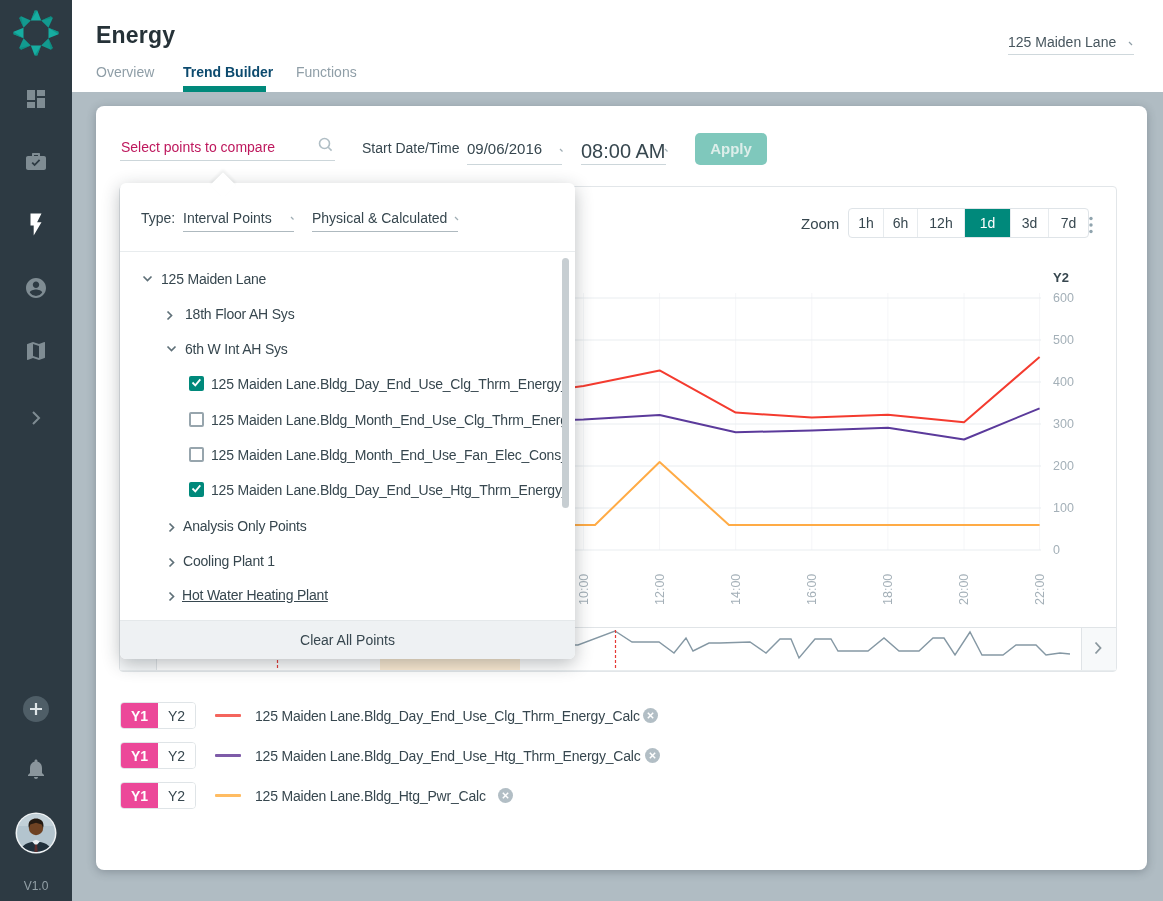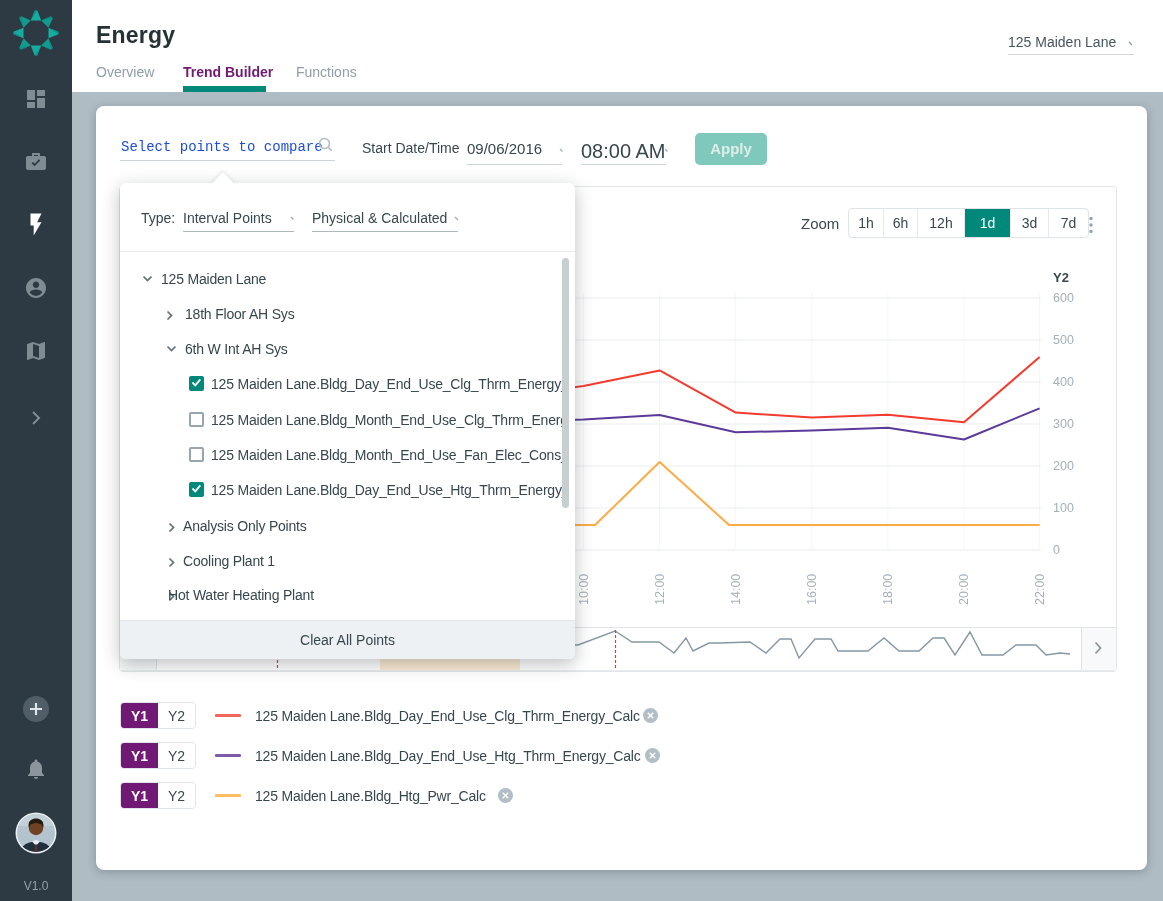--- a/index.html
+++ b/index.html
@@ -16,21 +16,21 @@
 .tab { position:absolute; top:64px; font-size:14px; color:#8f9ea7; }
 #tab-ind { position:absolute; left:111px; top:86px; width:83px; height:6px; background:#00897b; }
 #sitesel { position:absolute; left:936px; top:33px; width:126px; }
 #sitesel .txt { font-size:14px; color:#47565e; }
 #sitesel .ul { position:absolute; left:0; top:21px; width:126px; border-bottom:1px solid #cfd8dc; }
 
 
 #card { position:absolute; left:96px; top:106px; width:1051px; height:764px; background:#fff; border-radius:8px; box-shadow:0 2px 10px rgba(40,50,60,.30); z-index:10; }
 
 
-#ph { position:absolute; left:25px; top:33px; font-size:14px; color:#1d4ed8;font-family:Liberation Mono, monospace; }
+#ph { position:absolute; left:25px; top:33px; font-size:14px; color:#be185d; }
 #ph-ul { position:absolute; left:24px; top:54px; width:215px; border-bottom:1px solid #ccd6da; }
 #sd-label { position:absolute; left:266px; top:34px; font-size:14px; color:#37474f; }
 #sd-date { position:absolute; left:371px; top:34px; font-size:15px; color:#37474f; }
 #sd-date-ul { position:absolute; left:371px; top:58px; width:95px; border-bottom:1px solid #ccd6da; }
 #sd-time { position:absolute; left:485px; top:34px; font-size:20px; color:#37474f; }
 #sd-time-ul { position:absolute; left:485px; top:58px; width:85px; border-bottom:1px solid #ccd6da; }
 #apply { position:absolute; left:599px; top:27px; width:72px; height:32px; background:#7fc8bc; border-radius:5px; color:#ddeeea; font-size:15px; font-weight:bold; text-align:center; line-height:32px; }
 
 
 #panel { position:absolute; left:23px; top:80px; width:998px; height:486px; border:1px solid #e2e6e9; border-radius:4px; }
@@ -43,21 +43,21 @@
 
 
 #nav { position:absolute; left:0px; top:440px; width:996px; height:44px; border-top:1px solid #e0e4e7; border-bottom:1px solid #e8ecee; }
 #nav-lbtn { position:absolute; left:0; top:0; width:37px; height:42px; background:#f7f9fa; border-right:1px solid #e0e4e7; }
 #nav-rbtn { position:absolute; left:961px; top:0; width:35px; height:42px; background:#f7f9fa; border-left:1px solid #e0e4e7; }
 .navchev { position:absolute; top:13px; font-size:16px; color:#8a979e; }
 
 
 .lrow { position:absolute; left:24px; height:27px; }
 .ybtns { position:absolute; left:0; top:0; width:76px; height:27px; border:1px solid #dfe4e7; border-radius:4px; overflow:hidden; display:flex; }
-.ybtns .y1 { width:38px; background:#701a75; color:#fff; font-weight:bold; font-size:14px; text-align:center; line-height:26px; }
+.ybtns .y1 { width:38px; background:#ec4899; color:#fff; font-weight:bold; font-size:14px; text-align:center; line-height:26px; }
 .ybtns .y2 { width:38px; background:#fff; color:#37474f; font-size:14px; text-align:center; line-height:26px; }
 .lsample { position:absolute; left:95px; top:12px; width:26px; height:3px; border-radius:1px; }
 .llabel { position:absolute; left:135px; top:6px; font-size:14px; letter-spacing:-0.2px; color:#37474f; white-space:nowrap; }
 .lx { position:absolute; top:6px; }
 
 
 #dd { position:absolute; left:120px; top:183px; width:455px; height:476px; background:#fff; border-radius:6px; box-shadow:0 5px 18px rgba(30,40,48,.30); z-index:40; }
 #dd-notch { position:absolute; left:94px; top:-7px; width:18px; height:18px; background:#fff; transform:rotate(45deg); box-shadow:-2px -2px 3px rgba(30,40,48,.07); z-index:39; }
 #dd-type { position:absolute; left:21px; top:27px; font-size:14px; color:#37474f; }
 #dd-sel1 { position:absolute; left:63px; top:27px; font-size:14px; color:#37474f; }
@@ -72,21 +72,21 @@
 .cb.on { background:#00897b; }
 #dd-scroll { position:absolute; left:442px; top:75px; width:7px; height:250px; background:#c7ced2; border-radius:4px; z-index:6; }
 #dd-foot { position:absolute; left:0; top:437px; width:455px; height:39px; background:#eef1f3; border-top:1px solid #e4e8ea; border-radius:0 0 6px 6px; font-size:14px; color:#37474f; text-align:center; line-height:38px; }
 </style>
 </head>
 <body>
 
 <div id="header">
   <div id="title">Energy</div>
   <div class="tab" style="left:24px;">Overview</div>
-  <div class="tab" style="left:111px; color:#701a75; font-weight:bold;">Trend Builder</div>
+  <div class="tab" style="left:111px; color:#0c4a6e; font-weight:bold;">Trend Builder</div>
   <div class="tab" style="left:224px;">Functions</div>
   <div id="tab-ind"></div>
   <div id="sitesel">
     <span class="txt">125 Maiden Lane</span>
     <svg width="8" height="6" viewBox="0 0 8 6" style="position:absolute; right:-2px; top:8px;">
         <path d="M1 1l3 3" stroke="#8f9ea7" stroke-width="1.3" fill="none"></path>
       </svg>
     <div class="ul"></div>
   </div>
 </div>
@@ -283,21 +283,21 @@
     <div class="trow" style="left:0px; top:368px; width:447px;">
       <svg class="tchev" width="8" height="11" viewBox="0 0 8 11" style="left:48px;">
         <path d="M1.5 1.5l4 4-4 4" stroke="#5f7078" stroke-width="1.7" fill="none"></path>
       </svg>
       <span style="position:absolute; left:63px; top:2px;">Cooling Plant 1</span>
     </div>
     <div class="trow" style="left:0px; top:402px; width:447px;">
       <svg class="tchev" width="8" height="11" viewBox="0 0 8 11" style="left:48px;">
         <path d="M1.5 1.5l4 4-4 4" stroke="#5f7078" stroke-width="1.7" fill="none"></path>
       </svg>
-      <span style="position:absolute; left:48px; top:2px;">Hot Water Heating Plant</span>
+      <span style="position:absolute; left:62px; top:2px;text-decoration:underline;">Hot Water Heating Plant</span>
     </div>
   </div>
 
 <div id="sidebar">
     <svg width="46" height="46" viewBox="0 0 46 46" style="top: 33px;">
       <path d="M17.8 10.5L21.7 0.5L24.3 0.5L28.2 10.5Z" fill="#16ada1"></path>
       <path d="M17.8 10.5L21.7 0.5L24.3 0.5Z" fill="#0c8478" opacity="0.6"></path>
       <path d="M28.2 10.5L37.9 6.2L39.8 8.1L35.5 17.8Z" fill="#129a8f"></path>
       <path d="M28.2 10.5L37.9 6.2L39.8 8.1Z" fill="#0c8478" opacity="0.6"></path>
       <path d="M35.5 17.8L45.5 21.7L45.5 24.3L35.5 28.2Z" fill="#16ada1"></path>

